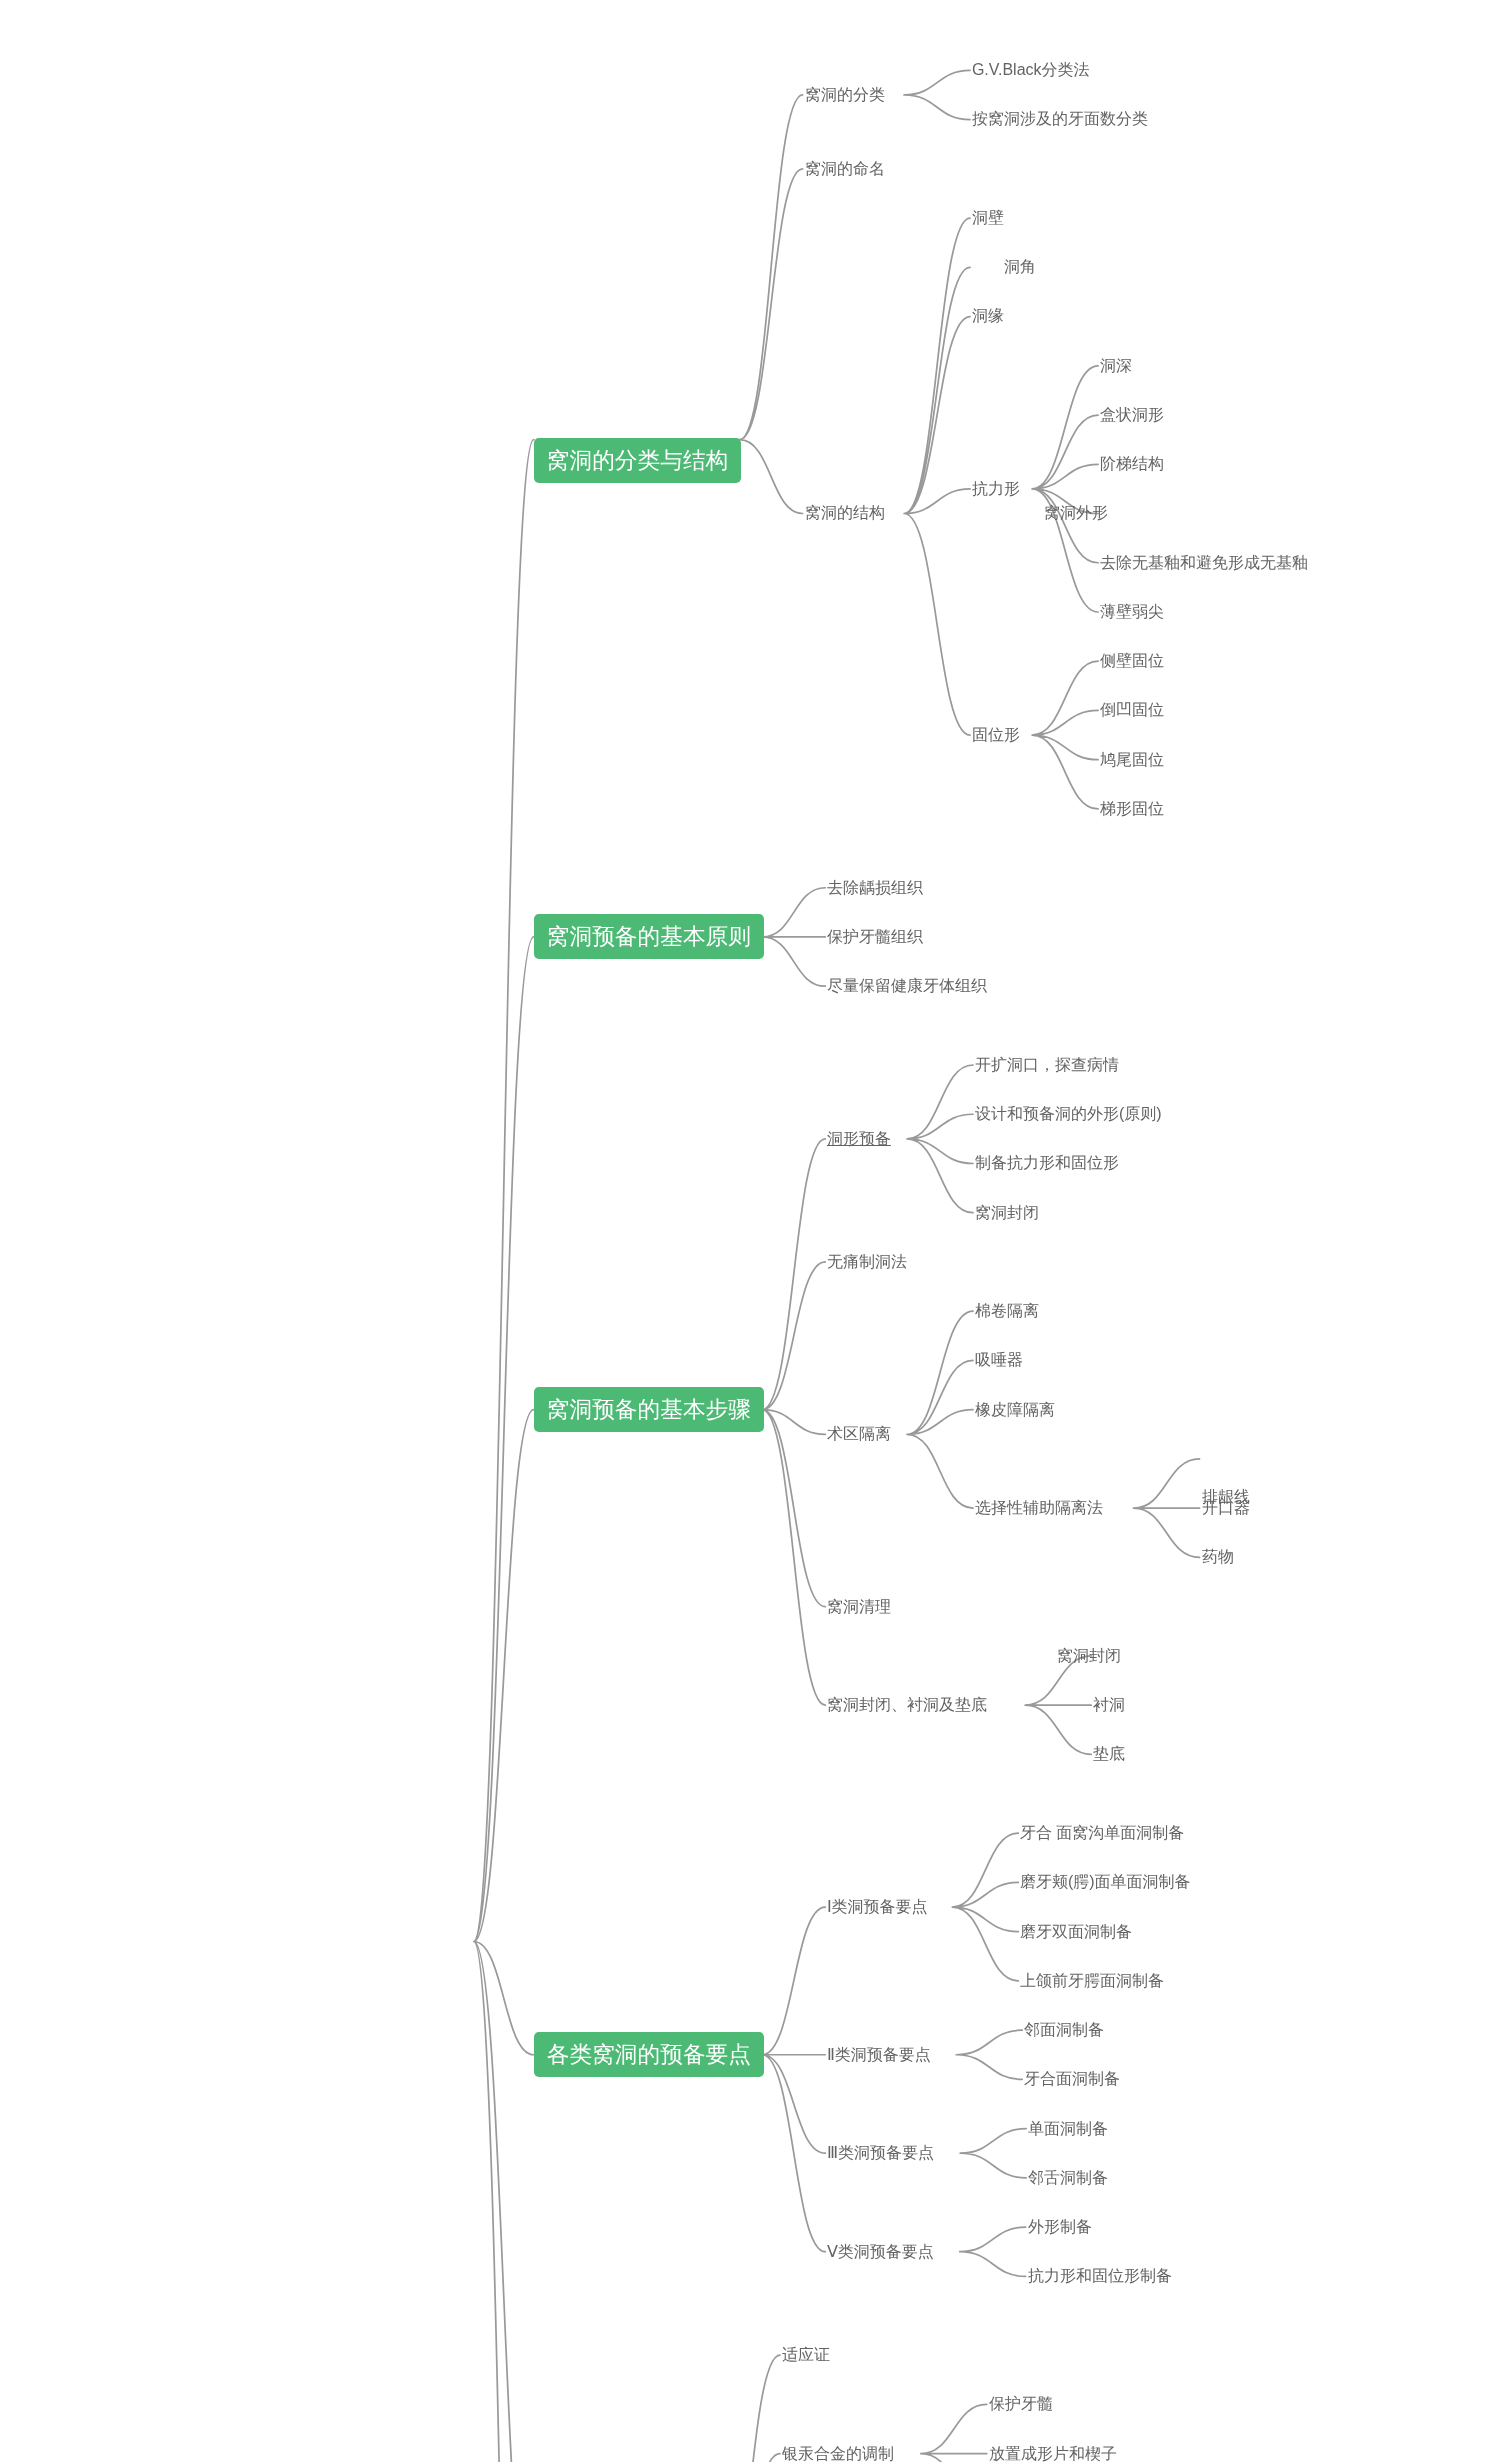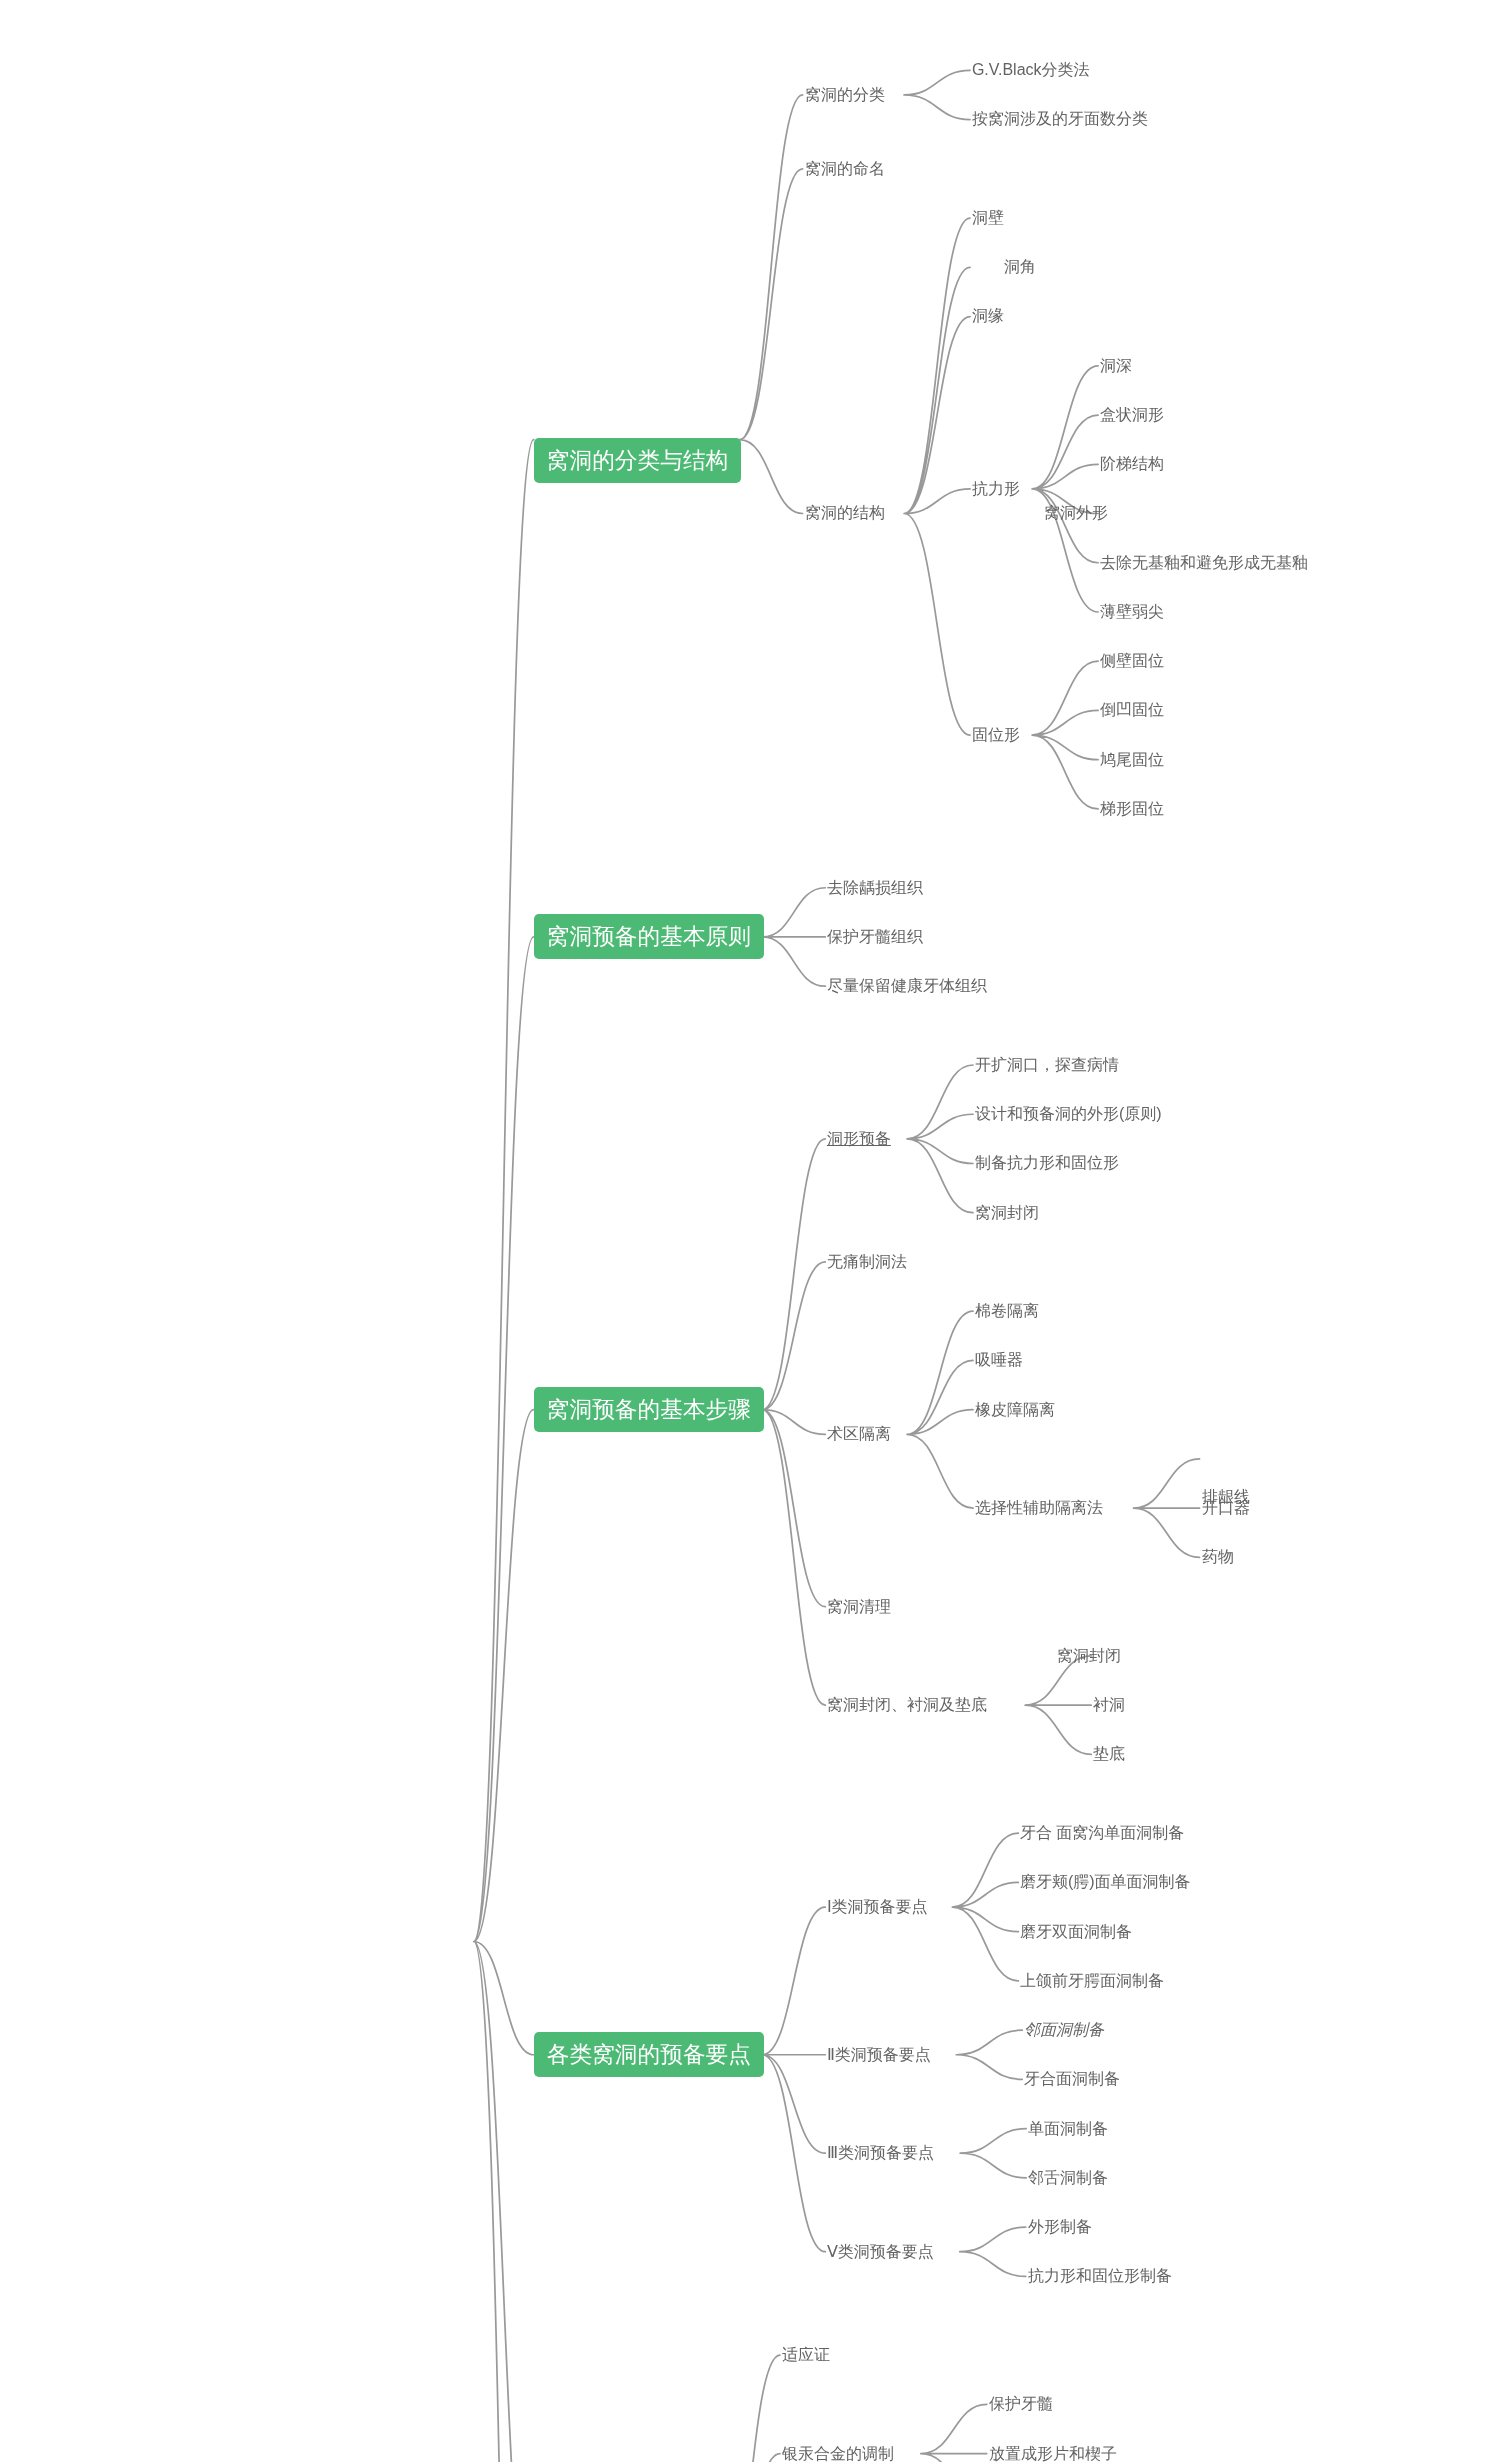--- a/index.html
+++ b/index.html
@@ -92,21 +92,21 @@
       <div class="node d2" style="left: 1052px; top: 1642px; font-family: Liberation Serif, serif;">窝洞封闭</div>
       <div class="node d2" style="left: 1088px; top: 1691px;">衬洞</div>
       <div class="node d2" style="left: 1088px; top: 1740px;">垫底</div>
       <div class="node d1" style="left: 534px; top: 2032px;">各类窝洞的预备要点</div>
       <div class="node d2" style="left: 822px; top: 1893px;">Ⅰ类洞预备要点</div>
       <div class="node d2" style="left: 1015px; top: 1819px;">牙合 面窝沟单面洞制备</div>
       <div class="node d2" style="left: 1015px; top: 1868px;">磨牙颊(腭)面单面洞制备</div>
       <div class="node d2" style="left: 1015px; top: 1918px;">磨牙双面洞制备</div>
       <div class="node d2" style="left: 1015px; top: 1967px;">上颌前牙腭面洞制备</div>
       <div class="node d2" style="left: 822px; top: 2041px;">Ⅱ类洞预备要点</div>
-      <div class="node d2" style="left: 1019px; top: 2016px; font-style: italic;">邻面洞制备</div>
+      <div class="node d2" style="left: 1019px; top: 2016px;">邻面洞制备</div>
       <div class="node d2" style="left: 1019px; top: 2065px;">牙合面洞制备</div>
       <div class="node d2" style="left: 822px; top: 2139px;">Ⅲ类洞预备要点</div>
       <div class="node d2" style="left: 1023px; top: 2115px;">单面洞制备</div>
       <div class="node d2" style="left: 1023px; top: 2164px;">邻舌洞制备</div>
       <div class="node d2" style="left: 822px; top: 2238px;">Ⅴ类洞预备要点</div>
       <div class="node d2" style="left: 1023px; top: 2213px;">外形制备</div>
       <div class="node d2" style="left: 1023px; top: 2262px;">抗力形和固位形制备</div>
       <div class="node d2" style="left: 777px; top: 2341px;">适应证</div>
       <div class="node d2" style="left: 777px; top: 2440px;">银汞合金的调制</div>
       <div class="node d2" style="left: 984px; top: 2390px;">保护牙髓</div>

